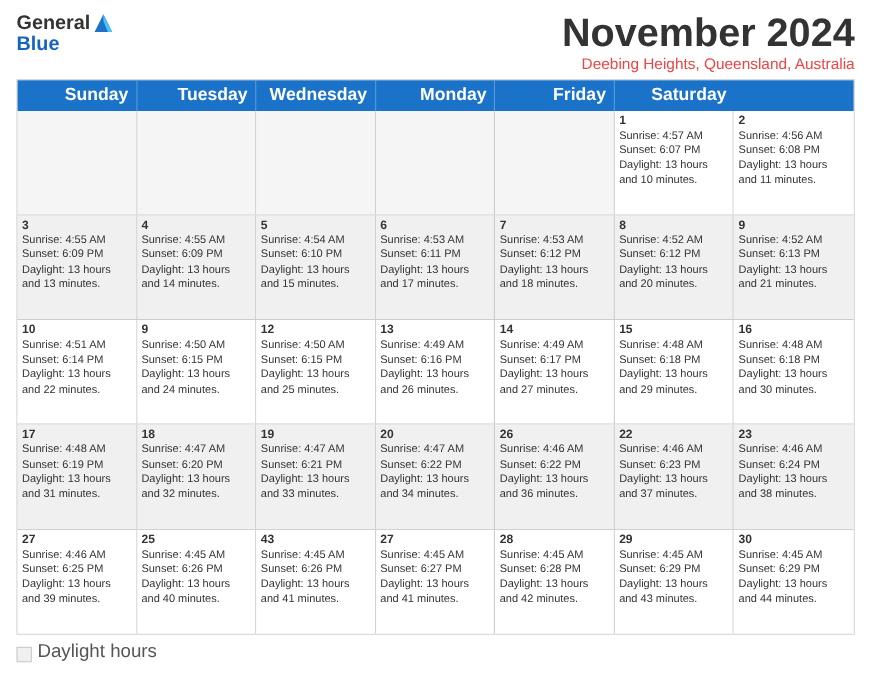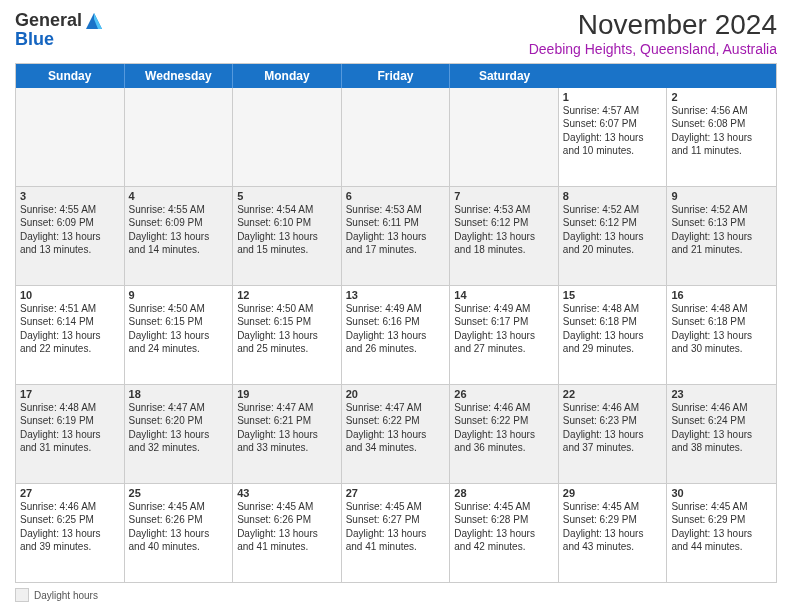--- a/index.html
+++ b/index.html
@@ -43,46 +43,46 @@
     }
     .logo-icon {
       width: 20px;
       height: 20px;
       margin-left: 2px;
     }
     .title-area {
       text-align: right;
     }
     .month-title {
-      font-size: 28px;
-      font-weight: normal;
+      font-size: 36px;
+      font-weight: bold;
       color: #333;
       line-height: 1.1;
     }
     .location {
       font-size: 14px;
-      color: #a21caf;
+      color: #ef4444;
     }
     .calendar {
       flex: 1;
       display: flex;
       flex-direction: column;
       border: 1px solid #ccc;
     }
     .cal-header-row {
       display: grid;
       grid-template-columns: repeat(7, 1fr);
       background: #1a73c8;
     }
     .cal-header-cell {
       color: #fff;
-      font-size: 12px;
+      font-size: 16px;
       font-weight: bold;
       padding: 5px 7px;
-      text-align: center;
+      text-align: right;
       border-right: 1px solid #5599dd;
     }
     .cal-header-cell:last-child {
       border-right: none;
     }
     .cal-body {
       flex: 1;
       display: flex;
       flex-direction: column;
     }
@@ -119,23 +119,23 @@
       display: block;
       margin-bottom: 1px;
     }
     .day-detail {
       font-size: 10px;
       color: #333;
       line-height: 1.35;
     }
     .footer {
       display: flex;
-      align-items: center;
+      align-items: flex-end;
       margin-top: 5px;
-      font-size: 10px;
+      font-size: 17px;
       color: #555;
     }
     .legend-box {
       width: 14px;
       height: 14px;
       background: #f0f0f0;
       border: 1px solid #ccc;
       margin-right: 5px;
       display: inline-block;
     }
@@ -159,20 +159,21 @@
     </div>
     <div class="title-area">
       <div class="month-title">November 2024</div>
       <div class="location">Deebing Heights, Queensland, Australia</div>
     </div>
   </div>
 
   <div class="calendar">
     <div class="cal-header-row">
     <div class="cal-header-cell">Sunday</div>
+        <div class="cal-header-cell">Tuesday</div>
         <div class="cal-header-cell">Wednesday</div>
         <div class="cal-header-cell">Monday</div>
         <div class="cal-header-cell">Friday</div>
         <div class="cal-header-cell">Saturday</div>
       </div>
     <div class="cal-body">
     <div class="cal-row">
           <div class="cal-cell empty"></div>
           <div class="cal-cell empty"></div>
           <div class="cal-cell empty"></div>

